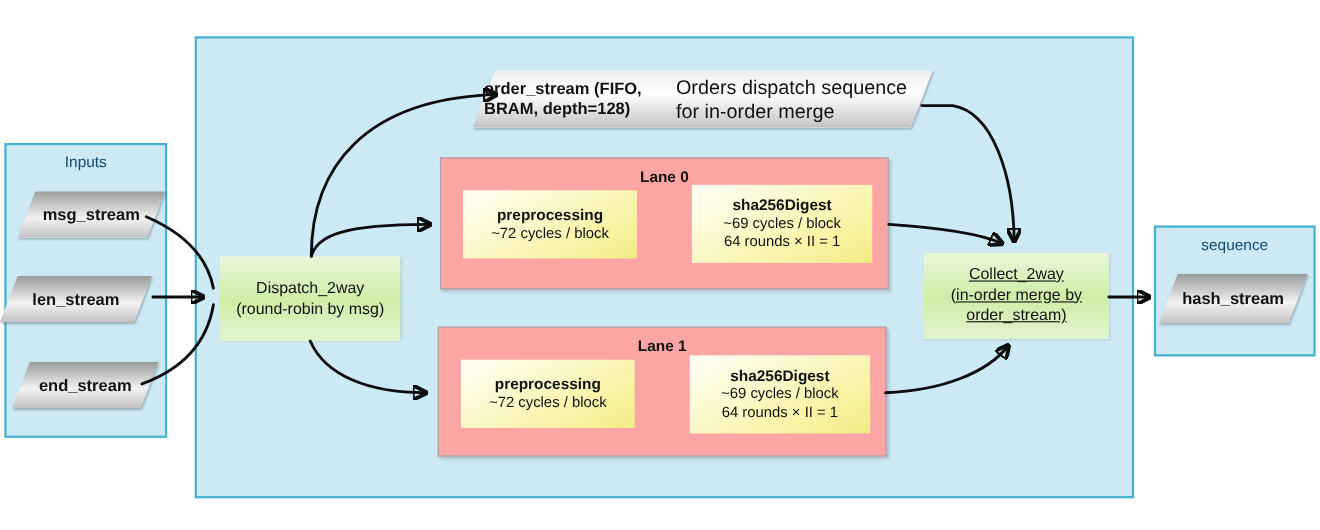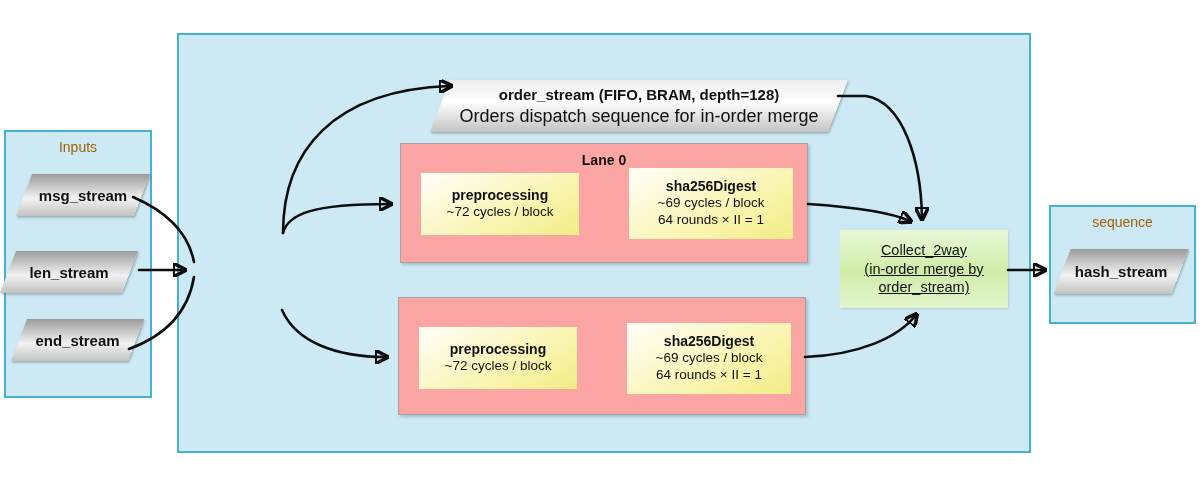--- a/index.html
+++ b/index.html
@@ -1,30 +1,30 @@
 <!DOCTYPE html>
 <html><head>
 <meta charset="utf-8">
 <style>
   html,body{margin:0;padding:0;background:#ffffff;}
   body{font-family:"Liberation Sans", sans-serif; color:#111;}
   .stage{position:relative;width:1200px;height:482px;background:#ffffff;overflow:hidden;}
 
   
   .bluebox{position:absolute;background:#cdeaf4;border:2px solid #45b2cf;box-sizing:border-box;}
-  .panel-title{position:absolute;top:7px;left:0;right:0;text-align:center;font-size:14px;color:#a16207;}
+  .panel-title{position:absolute;top:7px;left:0;right:0;text-align:center;font-size:14px;color:#0c4a6e;}
 
   
   .pgram{position:absolute;display:flex;align-items:center;justify-content:center;}
   .pgram::before{content:"";position:absolute;inset:0;transform:skewX(-21deg);
     background:linear-gradient(180deg,#9b9b9b 0%,#f2f2f2 58%,#c2c2c2 100%);
     box-shadow:1.5px 1.5px 2.5px rgba(0,0,0,.28);}
   .pgram .lbl{position:relative;font-weight:bold;font-size:15px;text-align:right;}
 
-  .pgram.order{flex-direction:column;margin-top:16px;}
+  .pgram.order{flex-direction:row;}
   .pgram.order::before{background:linear-gradient(180deg,#ededed 0%,#ffffff 42%,#c3c3c3 100%);}
   .pgram.order .l1{position:relative;font-weight:bold;font-size:15px;line-height:1.3;}
   .pgram.order .l2{position:relative;font-size:18px;line-height:1.25;}
 
   
   .lane{position:absolute;background:#fca5a5;border:1px solid #a3a3a3;box-sizing:border-box;
     box-shadow:2px 2px 3px rgba(0,0,0,.18);}
   .lane-title{position:absolute;top:8px;left:0;right:0;text-align:center;font-weight:bold;font-size:14px;}
 
   .ybox{position:absolute;background:linear-gradient(150deg,#fffdf0 8%,#f8f3a6 70%,#f1ec85 100%);
@@ -48,21 +48,21 @@
 <div class="stage">
 
   <div class="bluebox" style="left:4px;top:130px;width:148px;height:268px;">
     <div class="panel-title">Inputs</div>
     <div class="pgram" style="left:18px;top:42px;width:118px;height:42px;">
       <span class="lbl">msg_stream</span>
     </div>
     <div class="pgram" style="left:2px;top:119px;width:122px;height:42px;">
       <span class="lbl">len_stream</span>
     </div>
-    <div class="pgram" style="left:13px;top:187px;width:117px;height:42px;">
+    <div class="pgram" style="left:13px;top:197px;width:117px;height:42px;">
       <span class="lbl">end_stream</span>
     </div>
   </div>
 
   <div class="bluebox" style="left:177px;top:33px;width:854px;height:420px;"></div>
 
   <div class="pgram order" style="left:440px;top:64px;width:398px;height:52px;">
     <span class="l1">order_stream (FIFO, BRAM, depth=128)</span>
     <span class="l2">Orders dispatch sequence for in-order merge</span>
   </div>
@@ -74,31 +74,36 @@
       <span class="s">~72 cycles / block</span>
     </div>
     <div class="ybox" style="left:228px;top:24px;width:164px;height:71px;">
       <span class="t">sha256Digest</span>
       <span class="s">~69 cycles / block</span>
       <span class="s">64 rounds × II = 1</span>
     </div>
   </div>
 
   <div class="lane" style="left:398px;top:297px;width:408px;height:118px;">
+    <div class="lane-title">Lane 1</div>
     <div class="ybox" style="left:20px;top:29px;width:158px;height:62px;">
       <span class="t">preprocessing</span>
       <span class="s">~72 cycles / block</span>
     </div>
     <div class="ybox" style="left:228px;top:25px;width:164px;height:71px;">
       <span class="t">sha256Digest</span>
       <span class="s">~69 cycles / block</span>
       <span class="s">64 rounds × II = 1</span>
     </div>
   </div>
 
+  <div class="gbox" style="left:200px;top:233px;width:164px;height:77px;">
+    <span class="ln">Dispatch_2way</span>
+    <span class="ln">(round-robin by msg)</span>
+  </div>
 
   <div class="gbox" style="left:840px;top:230px;width:168px;height:78px;text-decoration:underline;">
     <span class="ln">Collect_2way</span>
     <span class="ln">(in-order merge by</span>
     <span class="ln">order_stream)</span>
   </div>
 
   <div class="bluebox" style="left:1049px;top:205px;width:147px;height:119px;">
     <div class="panel-title">sequence</div>
     <div class="pgram" style="left:11px;top:42px;width:118px;height:45px;">

